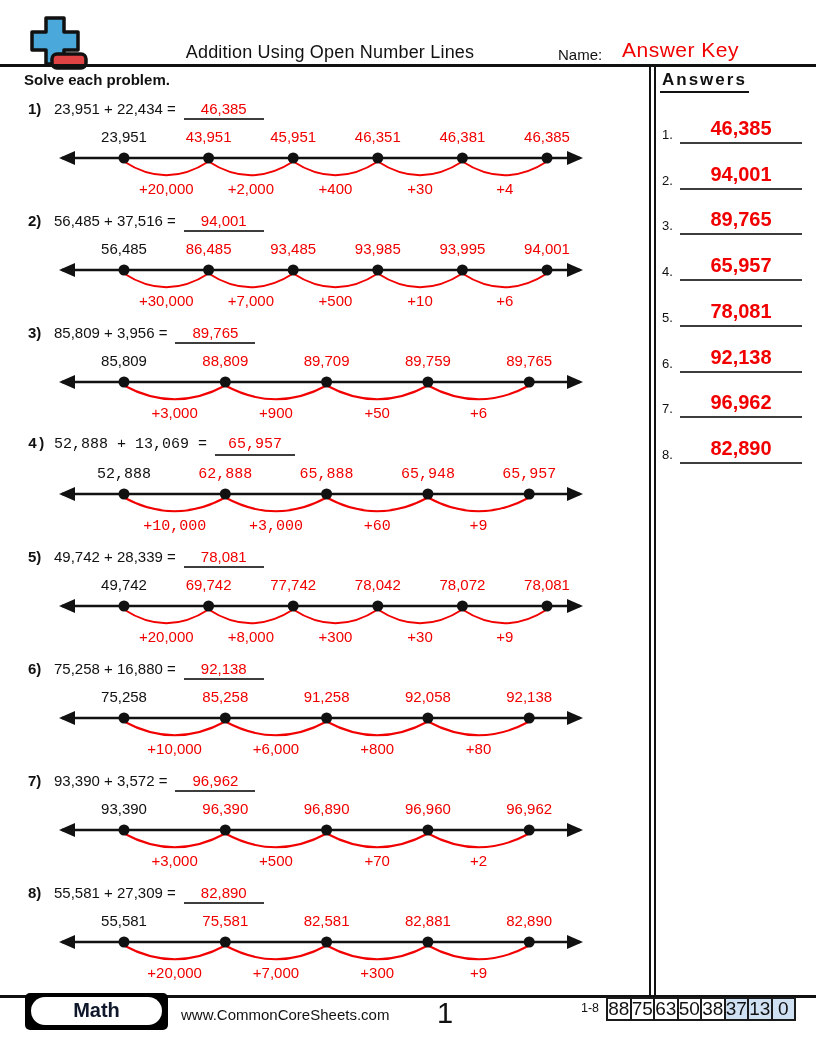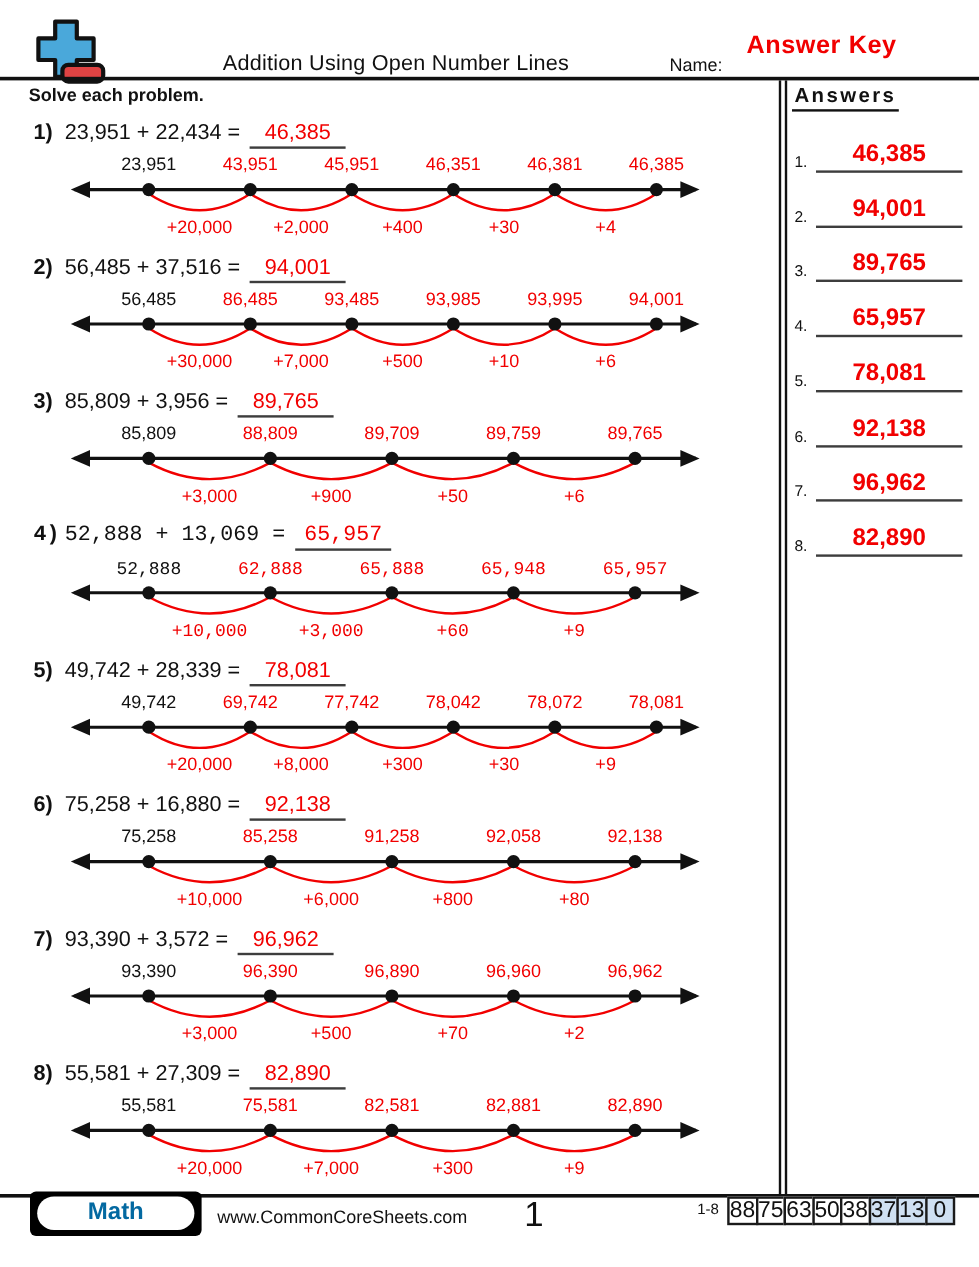--- a/index.html
+++ b/index.html
@@ -8,21 +8,21 @@
     font-family:"Liberation Sans", sans-serif; color:#111; overflow:hidden;
   }
   
   .logo { position:absolute; left:26px; top:14px; }
   .page-title {
     position:absolute; left:150px; top:42px; width:360px; text-align:center;
     font-size:18px; font-weight:normal; letter-spacing:0.2px;
   }
   .name-label { position:absolute; left:558px; top:46px; font-size:15px; }
   .name-value {
-    position:absolute; left:622px; top:26px; font-size:21px; font-weight:bold;
+    position:absolute; left:622px; top:38px; font-size:21px; font-weight:normal;
     color:var(--red); letter-spacing:0.5px;
   }
   .header-rule { position:absolute; left:0; top:64px; width:816px; height:3px; background:#111; }
   .instructions { position:absolute; left:24px; top:71px; font-size:15px; font-weight:bold; }
   
   .sep { position:absolute; top:67px; width:2px; height:929px; background:#111; }
   .sep.s1 { left:649px; } .sep.s2 { left:654px; }
   .answers-title-wrap { position:absolute; left:660px; top:70px; width:150px; text-align:left; }
   .answers-title {
     display:inline-block; font-size:17px; font-weight:bold; letter-spacing:2px;
@@ -30,34 +30,34 @@
   }
   .answer-item { position:absolute; left:658px; width:152px; height:34px; }
   .a-num { position:absolute; left:4px; bottom:2px; font-size:13px; }
   .a-val {
     position:absolute; left:22px; bottom:0; width:122px; text-align:center;
     font-size:20px; font-weight:bold; color:var(--red);
     border-bottom:2px solid #3d3d3d; padding-bottom:2px;
   }
   
   .problem { position:absolute; left:0; width:650px; height:108px; }
-  .statement { position:absolute; left:28px; top:0; font-size:18px; white-space:nowrap; }
+  .statement { position:absolute; left:28px; top:0; font-size:15px; white-space:nowrap; }
   .pnum { font-weight:bold; display:inline-block; width:24px; }
   .expr { margin-left:2px; }
   .ans {
     display:inline-block; margin-left:8px; min-width:64px; text-align:center;
     color:var(--red); border-bottom:2px solid #3d3d3d; padding:0 8px 1px 8px;
   }
   .nline { position:absolute; left:30px; top:22px; }
   
   .footer-rule { position:absolute; left:0; top:995px; width:816px; height:2.5px; background:#111; }
   .math-badge { position:absolute; left:25px; top:993px; width:143px; height:37px; background:#000; border-radius:5px; }
   .math-badge .pill {
     position:absolute; left:6px; top:4px; right:6px; bottom:5px; background:#fff;
-    border-radius:15px; text-align:center; font-size:20px; font-weight:bold; line-height:27px; color:#0369a1;
+    border-radius:15px; text-align:center; font-size:20px; font-weight:bold; line-height:27px; color:#0f172a;
   }
   .website { position:absolute; left:181px; top:1006px; font-size:15px; }
   .page-num { position:absolute; left:390px; top:997px; width:110px; text-align:center; font-size:29px; }
   .score-range { position:absolute; left:581px; top:1001px; font-size:12.5px; }
   .score-table { position:absolute; left:608px; top:997px; display:flex; }
   .score-cell {
     width:21.5px; height:20px; line-height:20px; text-align:center; font-size:19px;
     border:2px solid #1a1a1a; margin-left:-2px; background:#fff;
   }
   .score-cell.hl { background:var(--score-hl); }

